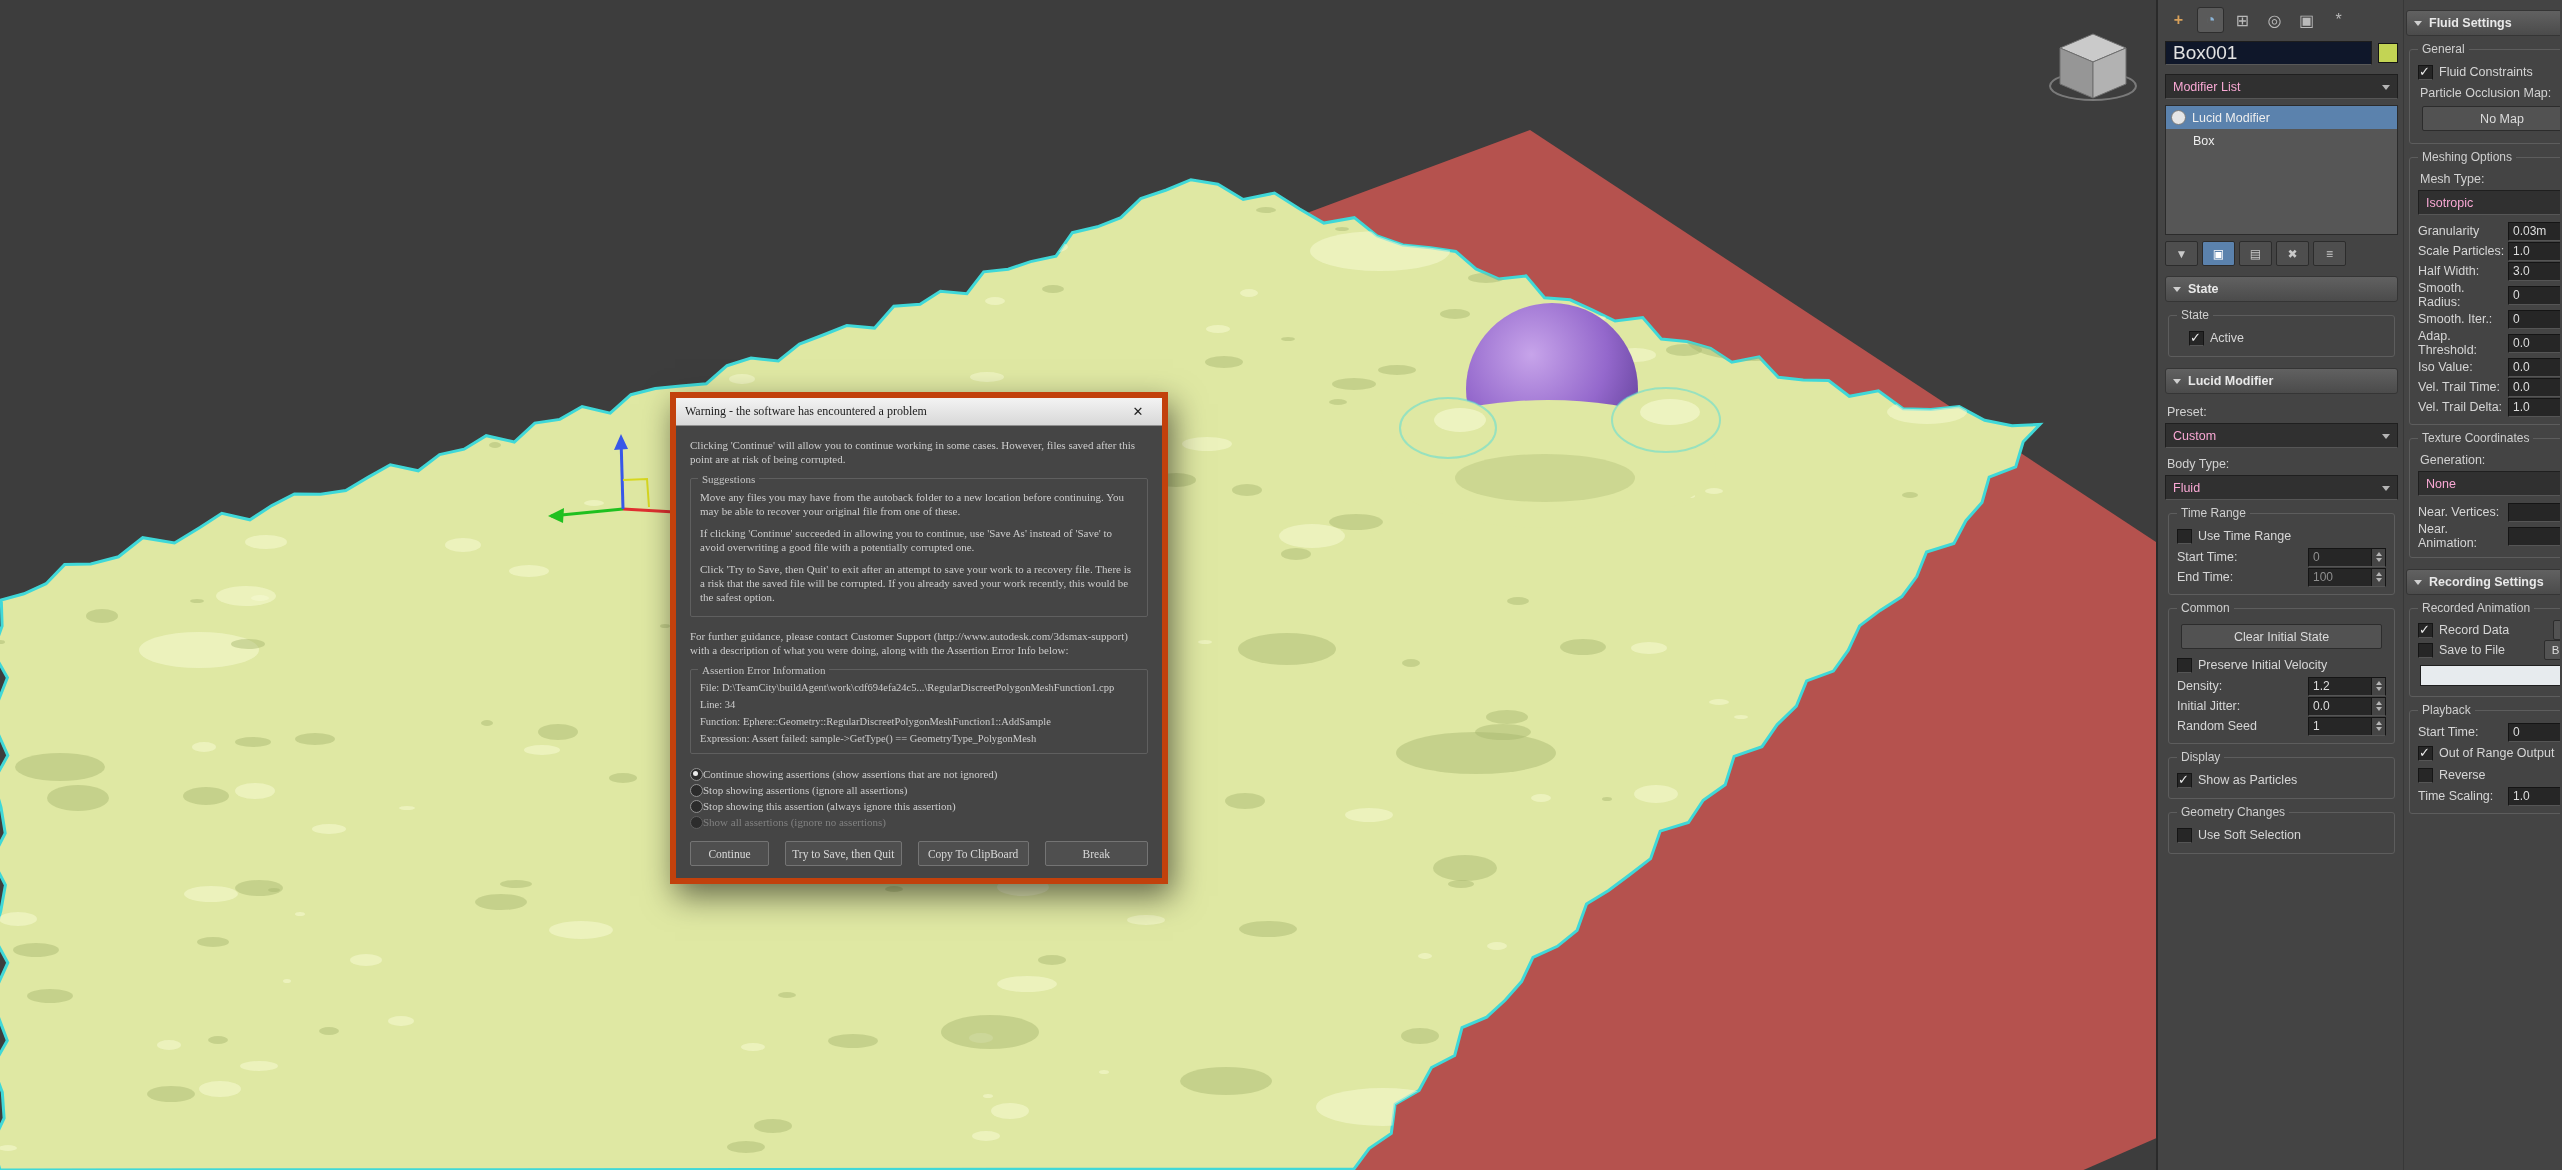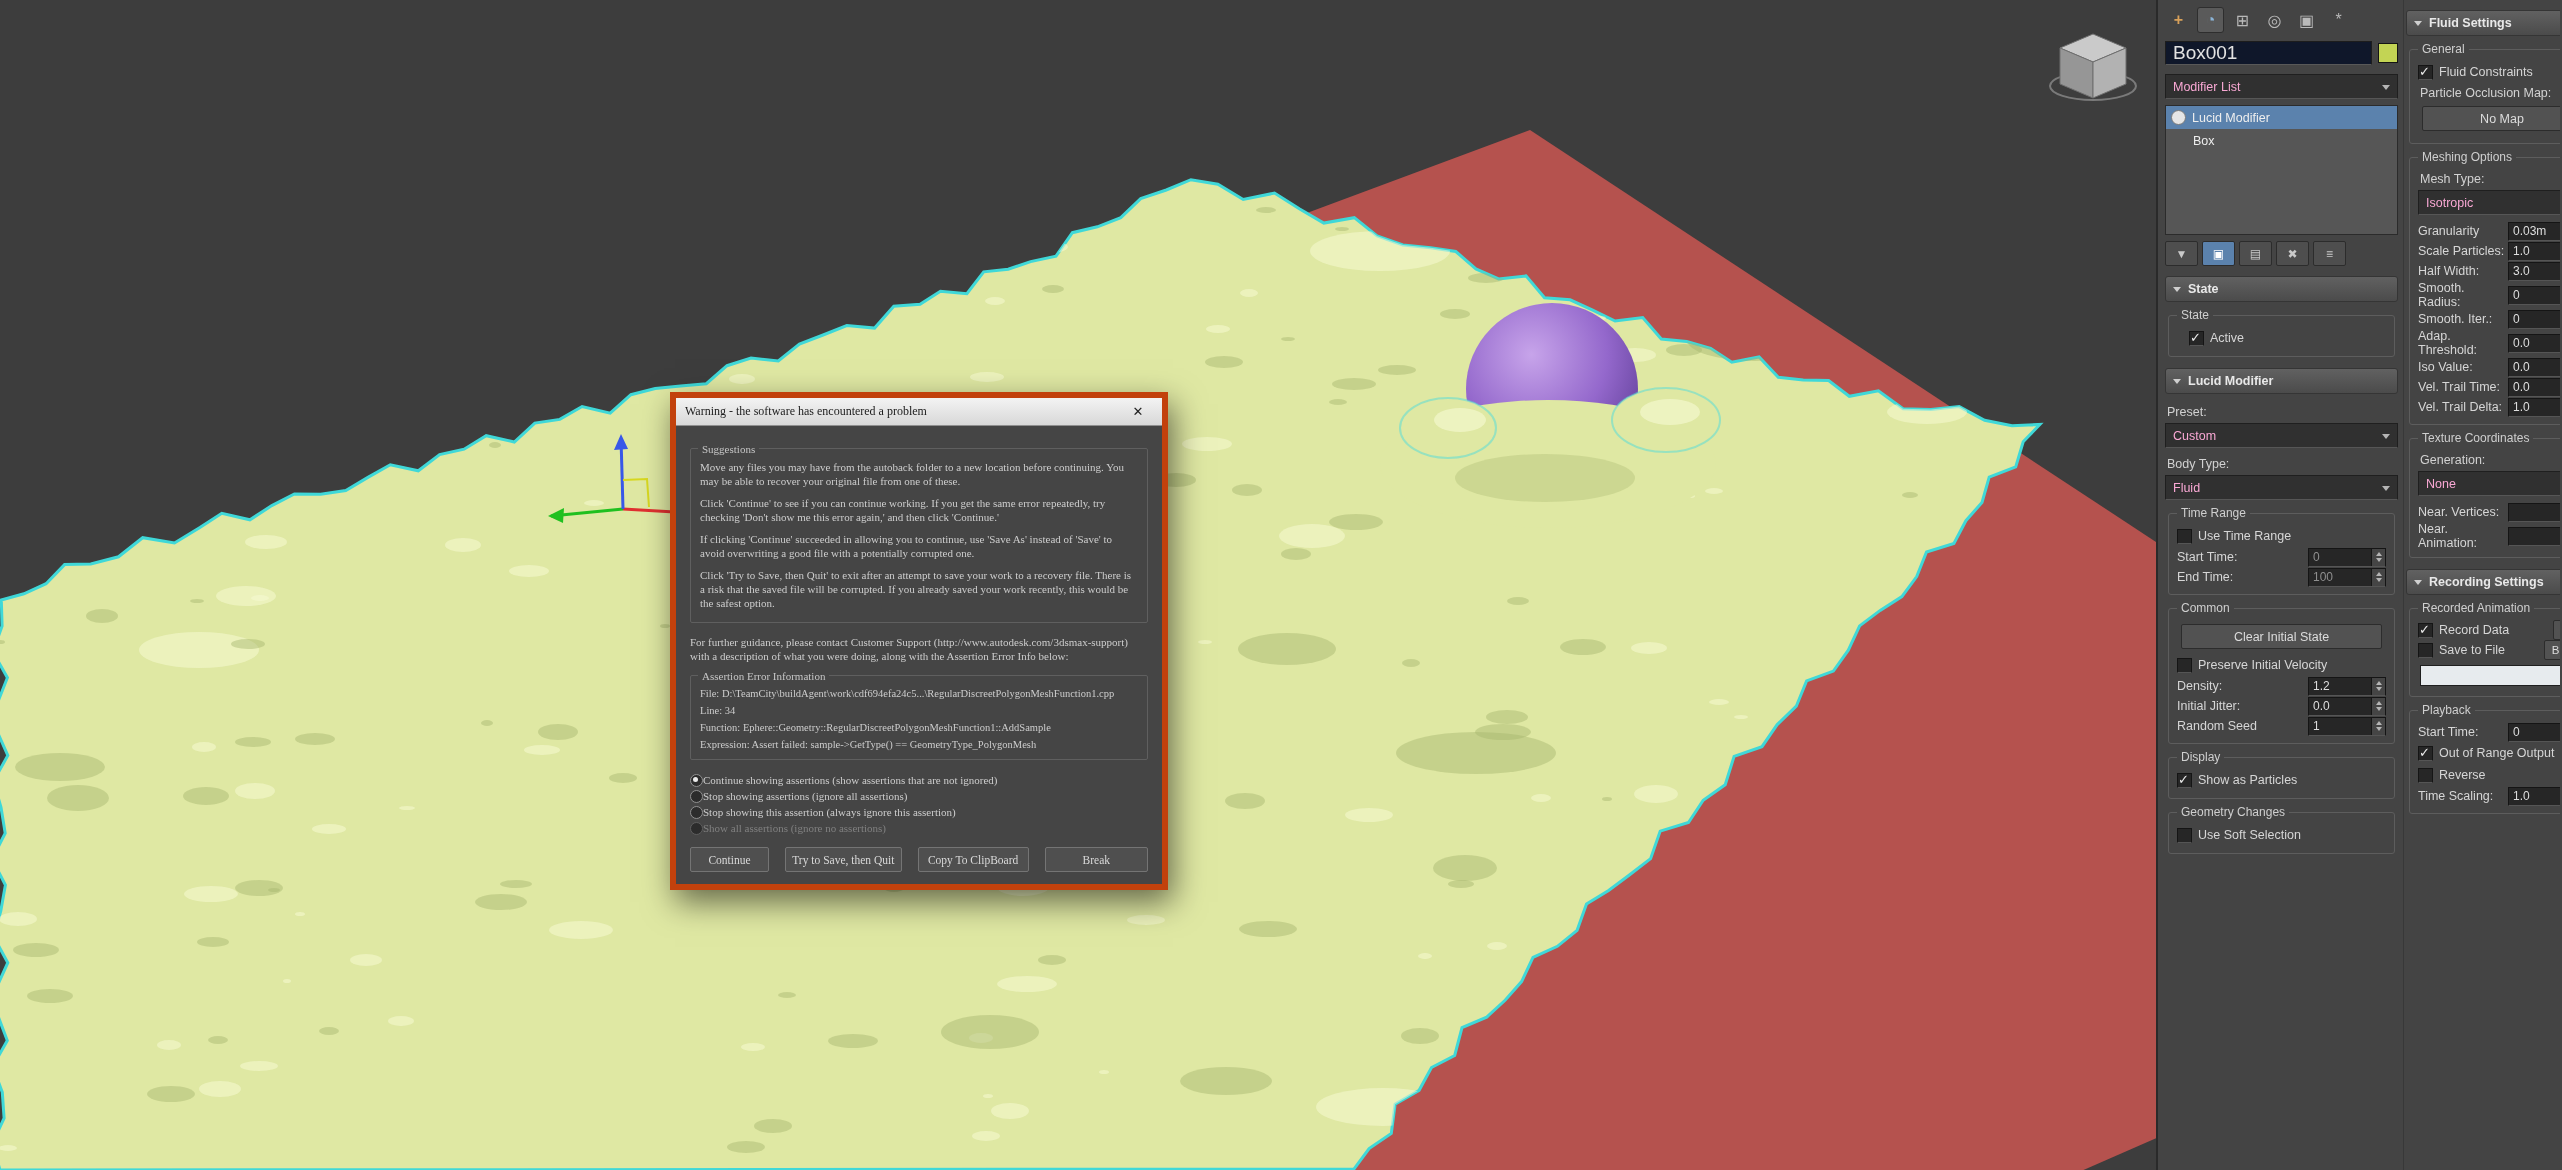--- a/index.html
+++ b/index.html
@@ -717,25 +717,25 @@
       </div>
     </div>
   </div>
 
   <div id="dialog">
     <div id="dlg-title">
       <span>Warning - the software has encountered a problem</span>
       <span id="dlg-close">✕</span>
     </div>
     <div id="dlg-body">
+      <p class="dpar">Clicking 'Continue' will allow you to continue working in some cases. However, files saved after this point are at risk of being corrupted.</p>
 
       <div class="dlg-grp sug">
         <span class="dlg-gt">Suggestions</span>
         <p>Move any files you may have from the autoback folder to a new location before continuing. You may be able to recover your original file from one of these.</p>
-        <p>Click 'Continue' to see if you can continue working. If you get the same error repeatedly, try checking 'Don't show me this error again,' and then click 'Continue.'</p>
         <p>If clicking 'Continue' succeeded in allowing you to continue, use 'Save As' instead of 'Save' to avoid overwriting a good file with a potentially corrupted one.</p>
         <p>Click 'Try to Save, then Quit' to exit after an attempt to save your work to a recovery file. There is a risk that the saved file will be corrupted. If you already saved your work recently, this would be the safest option.</p>
       </div>
 
       <p class="dpar">For further guidance, please contact Customer Support (http://www.autodesk.com/3dsmax-support) with a description of what you were doing, along with the Assertion Error Info below:</p>
 
       <div class="dlg-grp assert">
         <span class="dlg-gt">Assertion Error Information</span>
         <p>File: D:\TeamCity\buildAgent\work\cdf694efa24c5...\RegularDiscreetPolygonMeshFunction1.cpp</p>
         <p>Line: 34</p>

